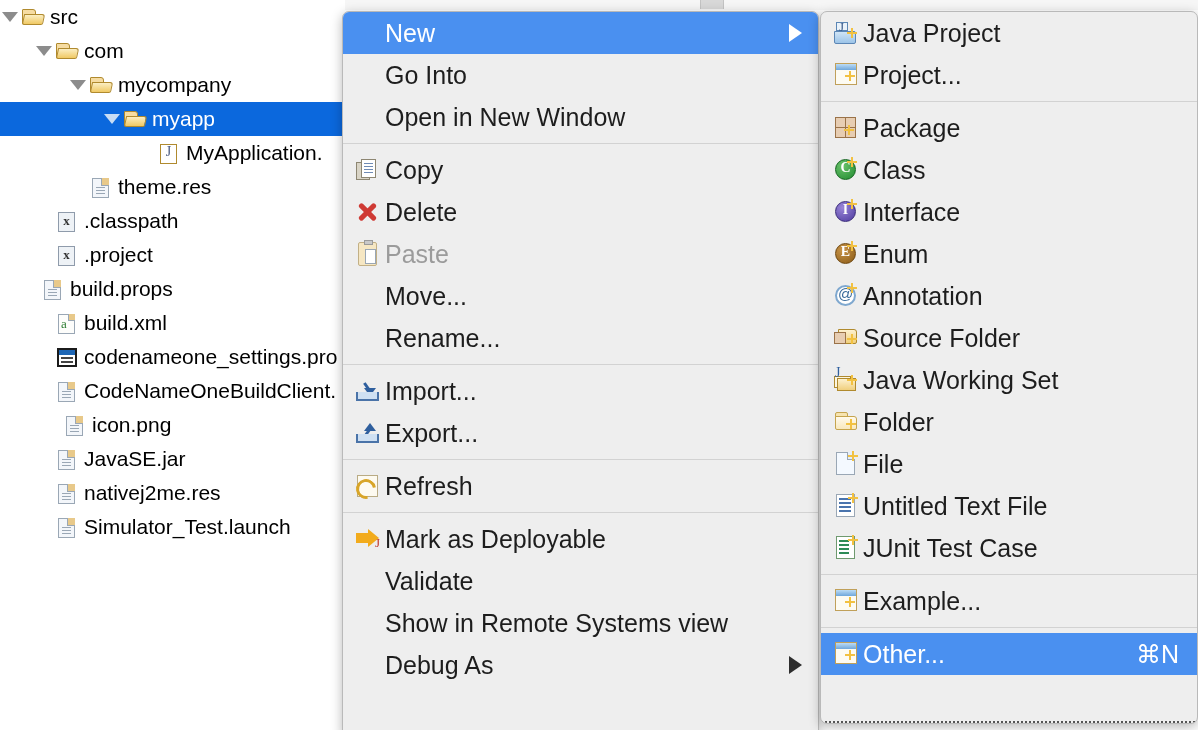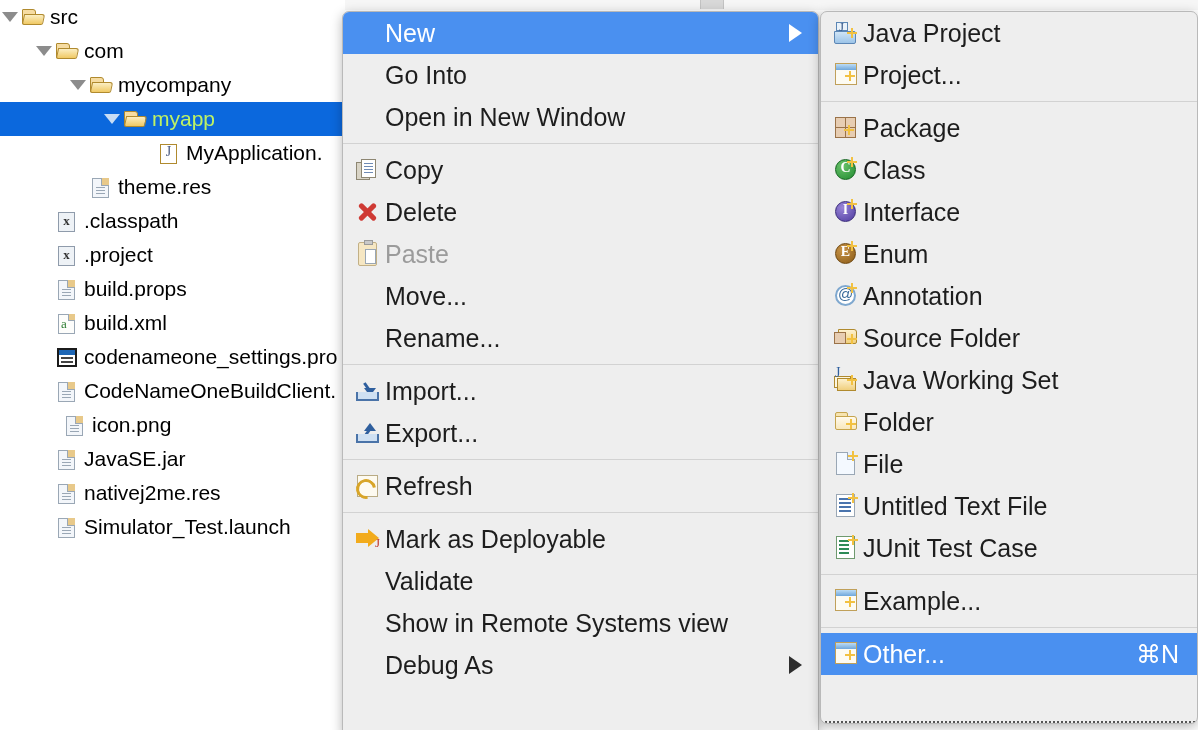--- a/index.html
+++ b/index.html
@@ -20,21 +20,21 @@
   }
   .trow {
     position: relative;
     height: 34px;
     display: flex;
     align-items: center;
     font-size: 21px;
     color: #000000;
     white-space: nowrap;
   }
-  .trow.sel { background: #0b68dd; color: #bef264; width: 345px; }
+  .trow.sel { background: #0b68dd; color: #ffffff; width: 345px; }
   .twist {
     width: 20px; height: 34px;
     display: flex; align-items: center; justify-content: center;
     flex: 0 0 auto;
   }
   .twist .tri {
     width: 0; height: 0;
     border-left: 8px solid transparent;
     border-right: 8px solid transparent;
     border-top: 10px solid #8c8c8c;
@@ -393,21 +393,21 @@
         </span>
         <span class="tlabel">.classpath</span>
       </div>
       <div class="trow" style="padding-left: 34px;">
         <span class="twist"></span>
         <span class="ticon">
           <span class="ico-x"></span>
         </span>
         <span class="tlabel">.project</span>
       </div>
-      <div class="trow" style="padding-left: 34px;">
+      <div class="trow" style="padding-left: 20px;">
         <span class="twist"></span>
         <span class="ticon">
           <span class="ico-file">
             <span class="lines"></span>
           </span>
         </span>
         <span class="tlabel">build.props</span>
       </div>
       <div class="trow" style="padding-left: 34px;">
         <span class="twist"></span>

